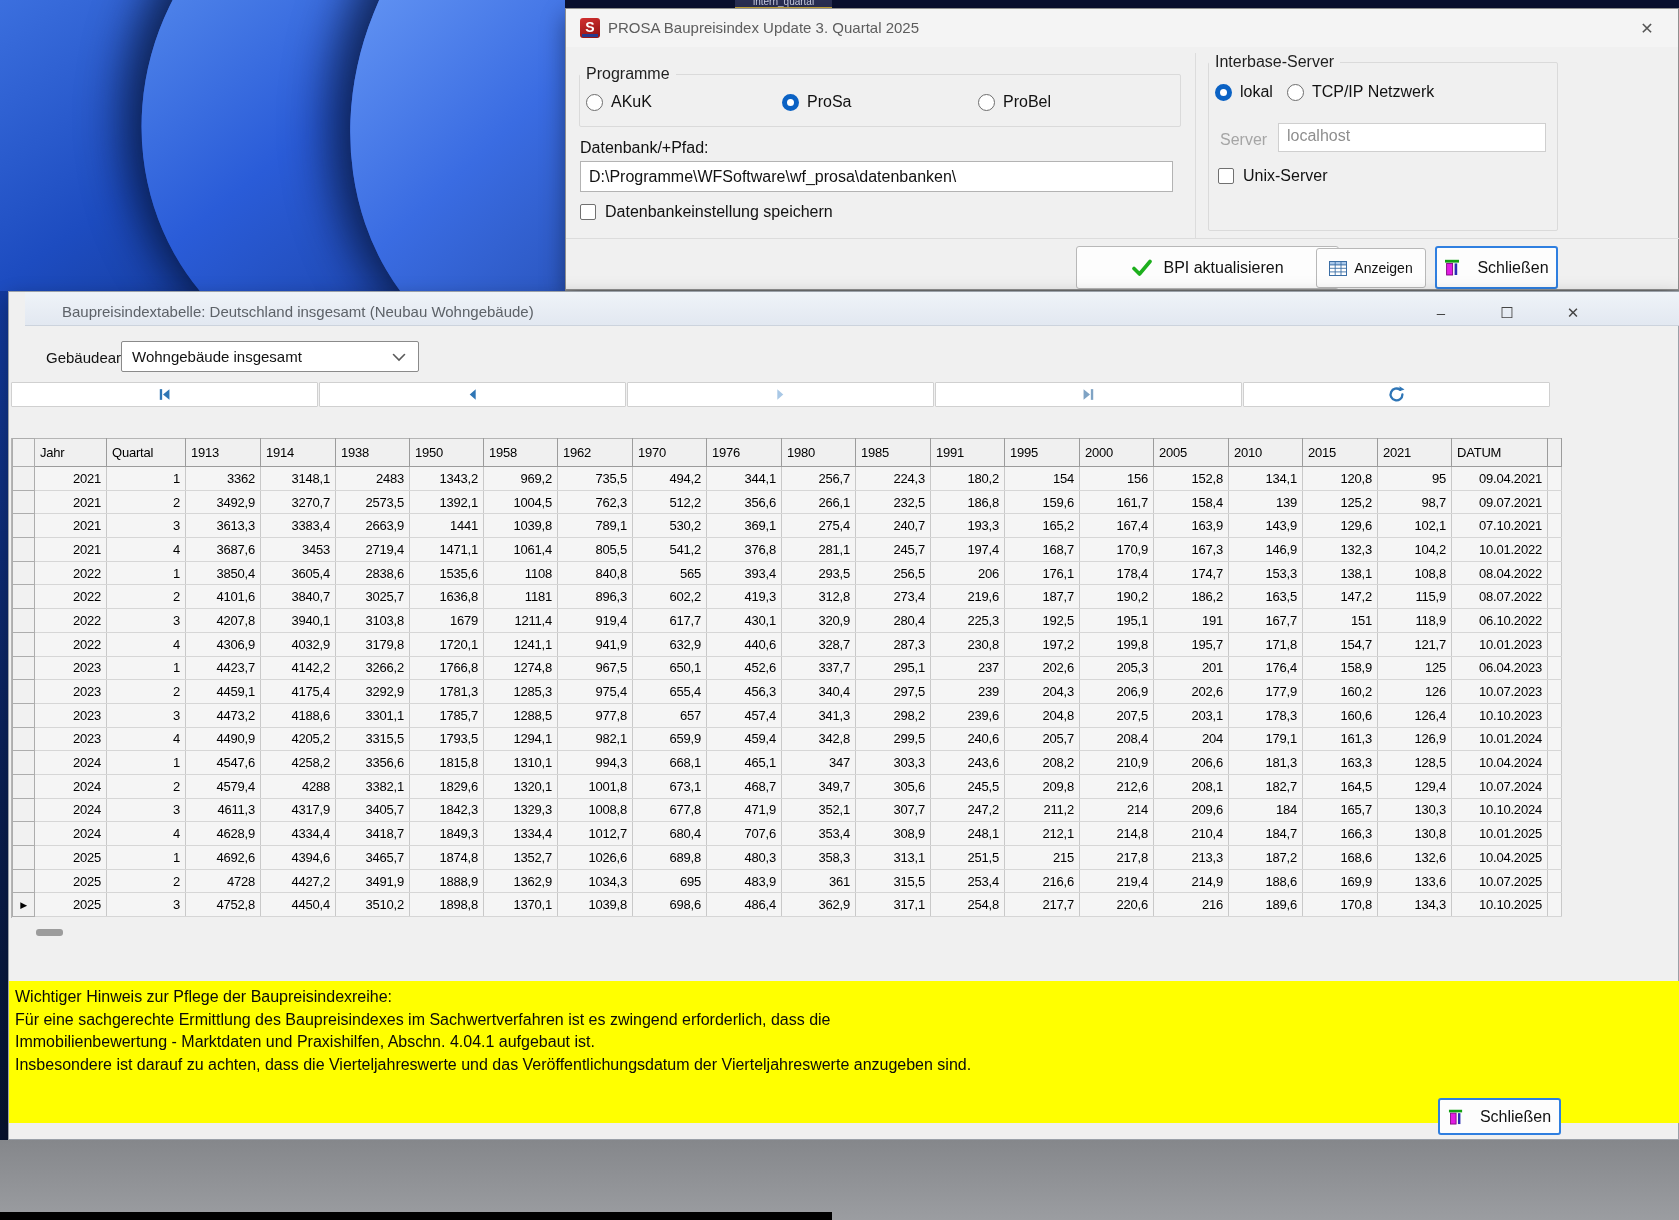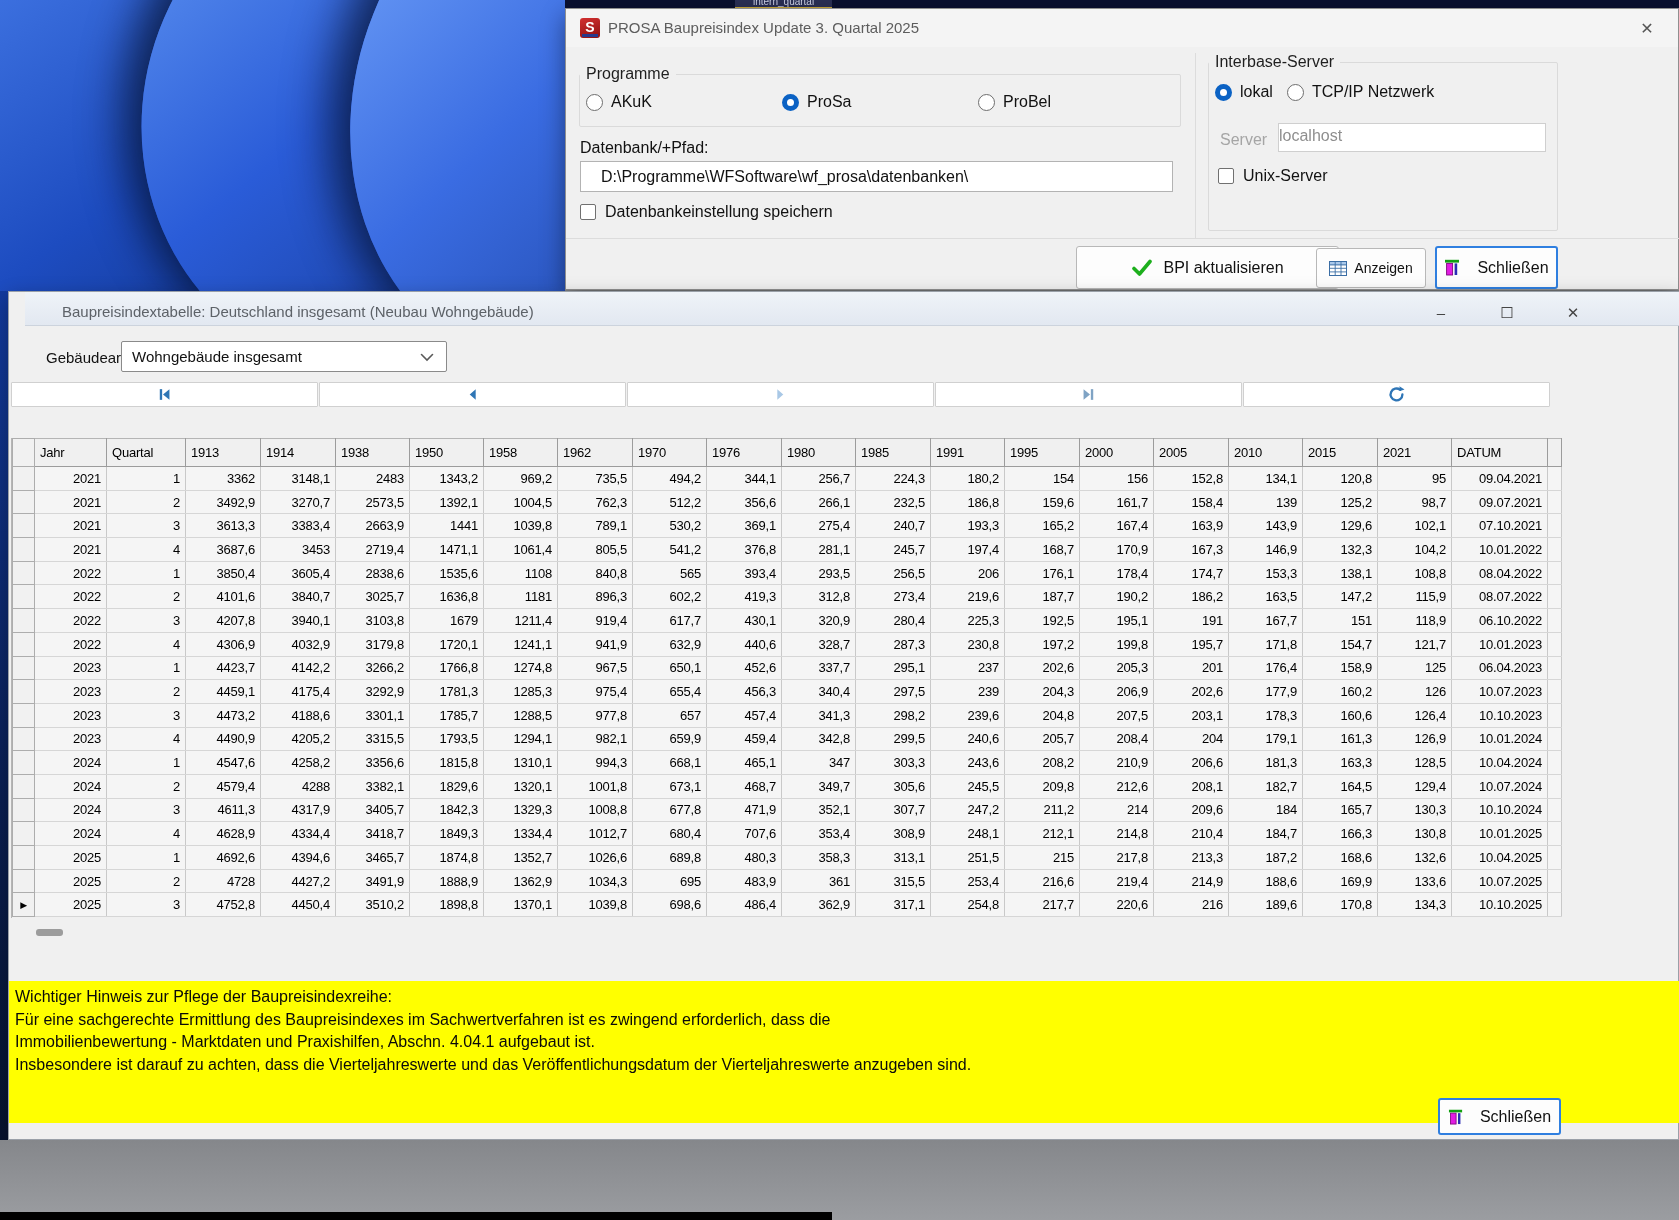--- a/index.html
+++ b/index.html
@@ -40,27 +40,27 @@
   .radio { display:inline-flex; align-items:center; font-size:16px; color:#111; }
   .rb { width:17px; height:17px; border-radius:50%; background:#fff; border:1px solid #6e6e6e;
     margin-right:8px; flex:0 0 auto; }
   .rb.sel { border:5px solid #0b62c4; }
 
   .cb { display:inline-block; width:16px; height:16px; background:#fff; border:1px solid #707070;
     border-radius:2px; vertical-align:-3px; margin-right:9px; }
 
   #db-label { position:absolute; left:14px; top:130px; font-size:16px; color:#111; }
   #db-input { position:absolute; left:14px; top:152px; width:593px; height:31px; background:#fff;
-    border:1px solid #b3b3b3; font-size:16px; color:#111; padding:4px 20px; line-height:22px; }
+    border:1px solid #b3b3b3; font-size:16px; color:#111; padding:4px 8px; line-height:22px; }
   #db-save { position:absolute; left:14px; top:194px; font-size:16px; color:#111; }
 
   #server-row { position:absolute; left:652px; top:116px; width:330px; }
   #server-label { position:absolute; left:2px; top:6px; font-size:16px; color:#a5a5a5; }
   #server-input { position:absolute; left:60px; top:-2px; width:268px; height:29px; background:#fff;
-    border:1px solid #cfcfcf; font-size:16px; color:#8e8e8e; padding:3px 0; }
+    border:1px solid #cfcfcf; font-size:16px; color:#8e8e8e; padding:3px 8px; }
   #unix-row { position:absolute; left:652px; top:158px; font-size:16px; color:#111; }
 
   #prosa-divider-v { position:absolute; left:629px; top:44px; width:1px; height:186px; background:#dcdcdc; }
   #prosa-divider-h { position:absolute; left:0px; top:229px; width:1114px; height:1px; background:#dcdcdc; }
 
   .btn { position:absolute; background:#fdfdfd; border:1px solid #b8b8b8; border-radius:3px;
     display:flex; align-items:center; justify-content:center; font-size:16px; color:#111; gap:10px; }
   .btn.focus { border:2px solid #2f7fe0;gap:16px; }
   #btn-bpi { left:510px; top:237px; width:263px; height:43px; }
   #btn-anzeigen { left:750px; top:239px; width:110px; height:40px; font-size:14px; gap:7px; }
@@ -70,21 +70,21 @@
   #mainwin { left:8px; top:291px; width:1671px; height:849px; background:#f0f0f0;
     border:1px solid #9aa0a8; box-shadow:0 6px 18px rgba(0,0,0,.30); }
   #mw-titlebar { position:absolute; left:16px; top:0; width:100%; height:34px;
     background:linear-gradient(#eff3f8,#e2e8f1); border-bottom:1px solid #ccd3dd; }
   #mw-title { position:absolute; left:37px; top:11px; font-size:15px; color:#5d6268; }
   .winctl { position:absolute; top:8px; width:30px; height:25px; text-align:center; line-height:25px;
     font-size:15px; color:#444; }
   #mw-min { right:238px; } #mw-max { right:172px; } #mw-close { right:106px; }
 
   #geb-label { position:absolute; left:37px; top:57px; font-size:15px; color:#111; }
-  #geb-select { position:absolute; left:112px; top:49px; width:326px; height:31px; background:#fff;
+  #geb-select { position:absolute; left:112px; top:49px; width:298px; height:31px; background:#fff;
     border:1px solid #8a8a8a; border-radius:2px; font-size:15px; color:#111;
     display:flex; align-items:center; padding:0 10px; }
   #geb-chevron { position:absolute; right:12px; top:11px; }
 
   #navbar { position:absolute; left:2px; top:90px; height:25px; display:flex; }
   .navbtn { width:307px; height:25px; background:#fff; border:1px solid #d0d0d0; margin-right:1px;
     display:flex; align-items:center; justify-content:center; border-radius:1px; }
 
   
   #gridwrap { position:absolute; left:2px; top:146px; width:1551px; height:480px; overflow:hidden;

